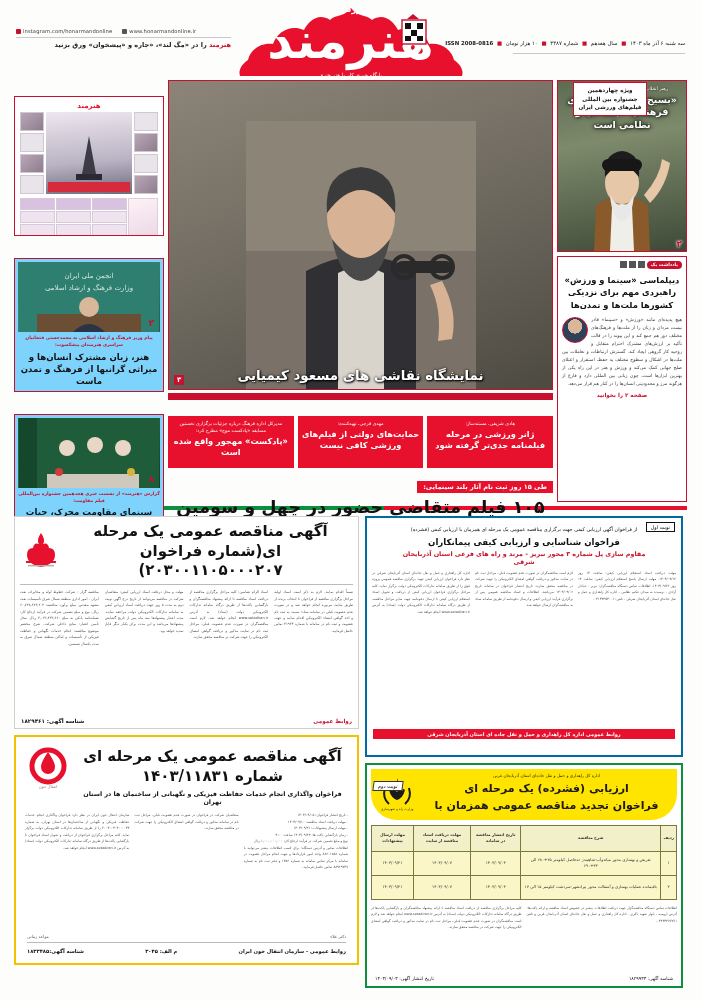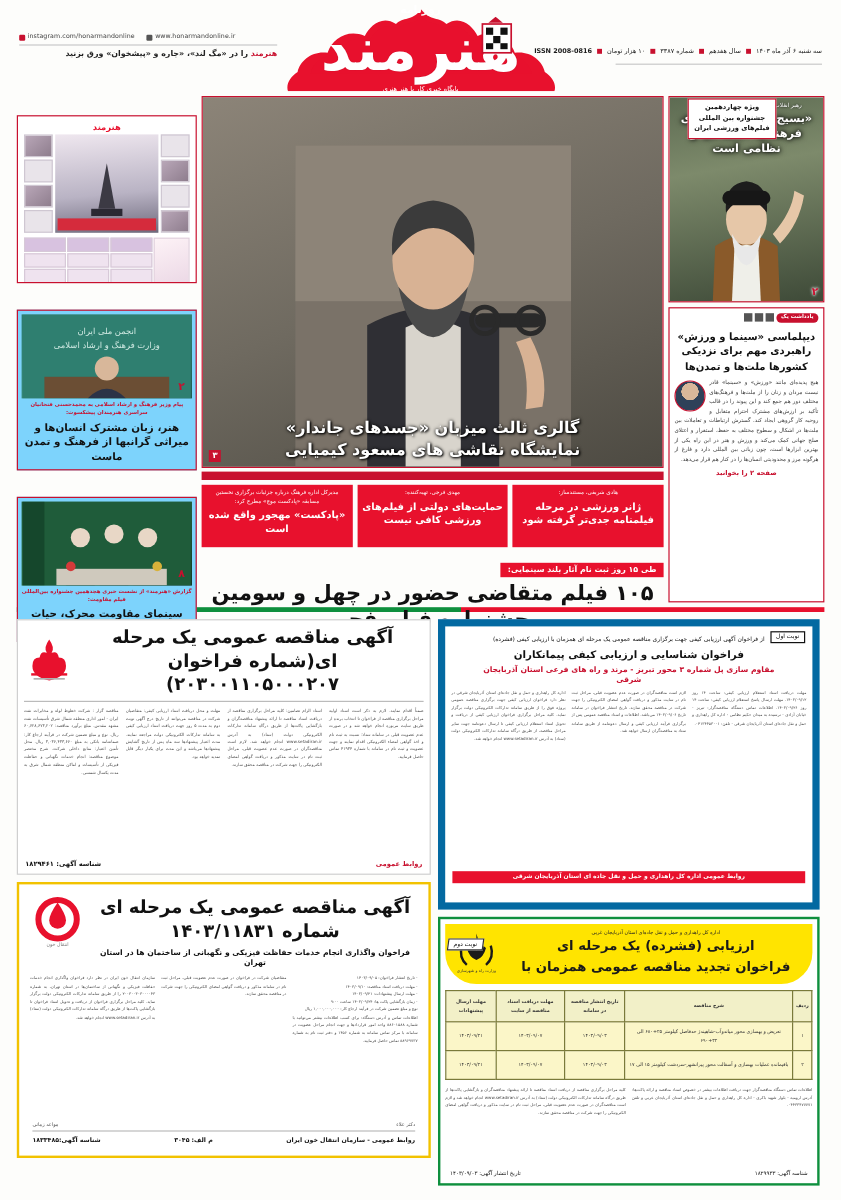--- a/index.html
+++ b/index.html
@@ -182,21 +182,21 @@
     position: absolute; left: 5px; bottom: 4px;
     background: #c8102e; color: #fff; font-size: 7px; font-weight: bold;
     padding: 1px 3px;
   }
 
   .redstrip {
     height: 7px; background: #c8102e; margin-top: 3px;
   }
 
   .trio {
-    display: flex; flex-direction: row-reverse; gap: 4px; margin-top: 4px;
+    display: flex; flex-direction: row-reverse; gap: 4px; margin-top: 16px;
   }
   .trio-box {
     flex: 1; background: #e8112d; color: #fff;
     padding: 4px 4px 5px 4px; text-align: center; min-height: 52px;
   }
   .trio-kicker { font-size: 4.7px; line-height: 1.5; opacity: .97; }
   .trio-title {
     margin-top: 2px; font-size: 8.2px; font-weight: bold; line-height: 1.38;
   }
 
@@ -291,21 +291,21 @@
   }
   .ads-col { display: flex; flex-direction: column; gap: 6px; }
   .ads-right { width: 345px; }
   .ads-left  { width: 318px; }
 
   .ad {
     border: 1.2px solid #b9b9b9; background: #fff;
     position: relative; padding: 5px;
   }
   .ad.nioc { height: 213px; border-color: #cfcfcf; }
-  .ad.tender { height: 255px; border: 6px solid #0369a1; }
+  .ad.tender { height: 255px; border: 2px solid #0369a1; }
   .ad.roads { height: 238px; border: none; padding: 0; }
   .ad.blood { height: 230px; border: 2px solid #f2c200; }
 
   .ad-head {
     display: flex; flex-direction: row-reverse; align-items: center; gap: 6px;
   }
   .ad-logo {
     width: 42px; height: 42px; flex: 0 0 42px;
     display: flex; align-items: center; justify-content: center;
   }
@@ -582,21 +582,20 @@
           <path d="M92 268 L92 152 q23 -12 46 0 L138 268 Z" fill="#d8d4cc"></path>
           <ellipse cx="115" cy="96" rx="34" ry="42" fill="#d8b294"></ellipse>
           <path d="M81 92 q34 -46 68 0 q4 -42 -34 -46 q-38 4 -34 46 Z" fill="#3b3b3b"></path>
           <path d="M86 118 q29 38 58 0 q-8 40 -29 42 q-21 -2 -29 -42 Z" fill="#4a4a4a"></path>
           <rect x="150" y="140" width="56" height="12" rx="6" fill="#2a2a2a"></rect>
           <circle cx="158" cy="146" r="11" fill="none" stroke="#2a2a2a" stroke-width="4"></circle>
           <circle cx="196" cy="146" r="11" fill="none" stroke="#2a2a2a" stroke-width="4"></circle>
           <path d="M196 160 q16 30 10 58 l-14 2 q4 -32 -8 -56 Z" fill="#d8b294"></path>
         </svg>
         <div class="mp-caption">
-          <div>گالری ثالث میزبان «جسدهای جاندار»</div>
           <div>نمایشگاه نقاشی های مسعود کیمیایی</div>
         </div>
         <span class="mp-pagebadge">۳</span>
       </div>
 
       <div class="redstrip"></div>
 
       <div class="trio">
         <div class="trio-box">
           <div class="trio-kicker">مدیرکل اداره فرهنگ درباره جزئیات برگزاری نخستین مسابقه «پادکست موج» مطرح کرد:</div>

